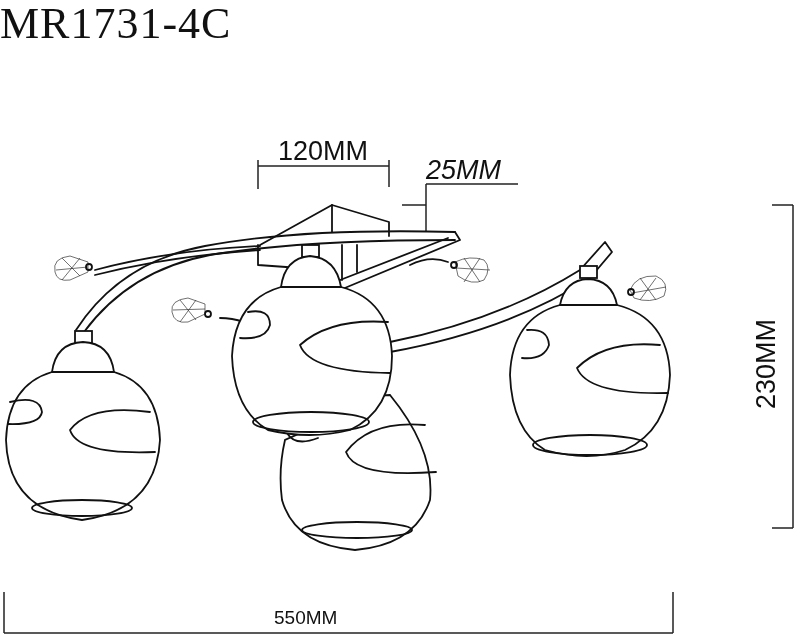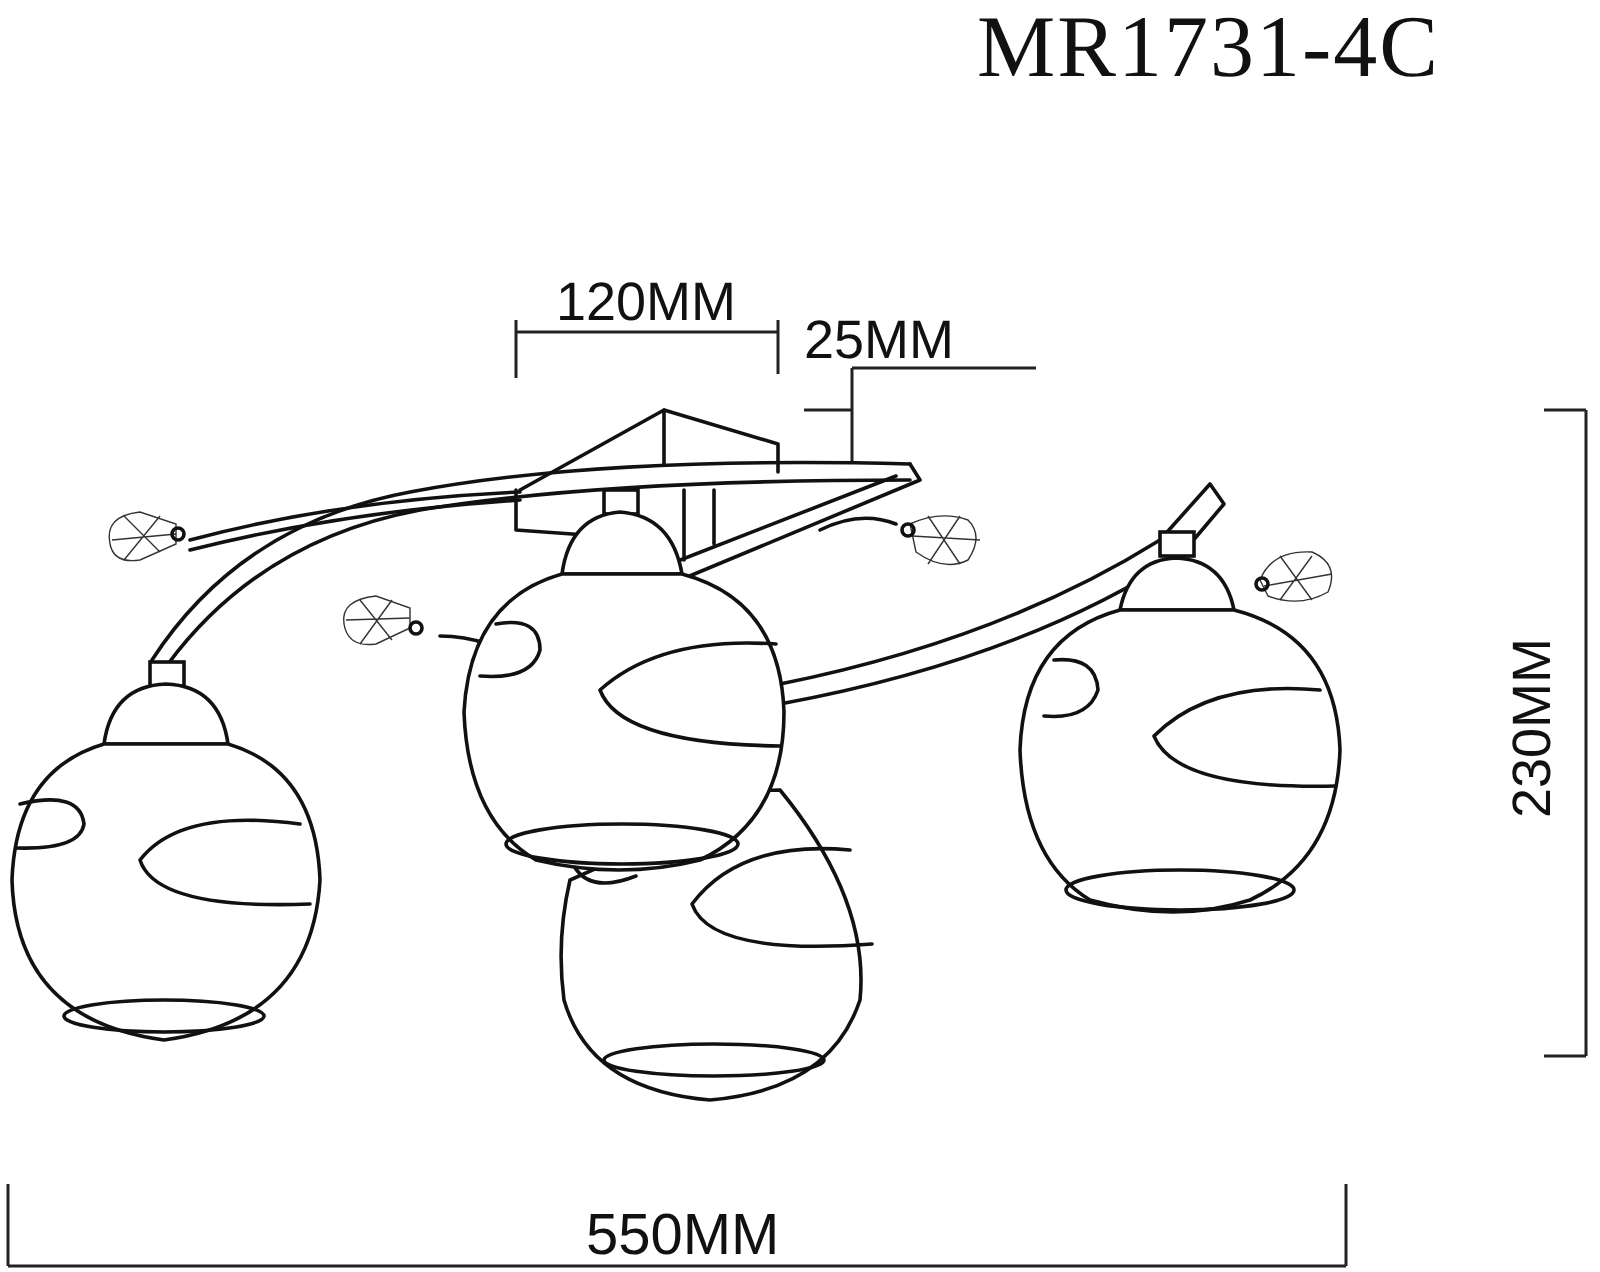--- a/index.html
+++ b/index.html
@@ -1,32 +1,32 @@
 <!DOCTYPE html>
 <html><head>
   <meta charset="utf-8">
   <style>
     html, body { margin: 0; padding: 0; background: #ffffff; }
     body { width: 800px; height: 636px; position: relative; overflow: hidden; }
     .title {
-      position: absolute; left: 0; top: 0; width: 720px; text-align: right;
+      position: absolute; left: 0; top: 0; width: 720px; text-align: left;
       font-family: "Liberation Serif", "DejaVu Serif", serif;
       font-size: 44px; line-height: 48px; color: #111; letter-spacing: 1px;
     }
     .dim-label {
       position: absolute; font-family: "Liberation Sans", "DejaVu Sans", sans-serif;
       color: #111; font-size: 27px; line-height: 28px; white-space: nowrap;
     }
     .dim-width-top { left: 262px; top: 137px; margin-left: 16px; }
-    .dim-depth { left: 402px; top: 156px; }
+    .dim-depth { left: 426px; top: 156px; font-style: italic; }
     .dim-height {
       left: 752px; top: 364px; transform-origin: left top;
       transform: rotate(-90deg) translate(-50%, 0); 
     }
-    .dim-width-bottom { left: 293px; top: 604px; font-size: 29px; }
+    .dim-width-bottom { left: 274px; top: 604px; font-size: 19px; }
     svg.drawing { position: absolute; left: 0; top: 0; }
     svg .ln { fill: none; stroke: #111; stroke-width: 1.8; stroke-linejoin: round; stroke-linecap: round; }
     svg .thin { fill: none; stroke: #333; stroke-width: 0.7; }
     svg .dim { fill: none; stroke: #222; stroke-width: 1.5; }
     svg .shade { fill: #fff; stroke: #111; stroke-width: 1.8; }
   </style>
 </head>
 <body>
 
 <div class="title">MR1731-4C</div>

